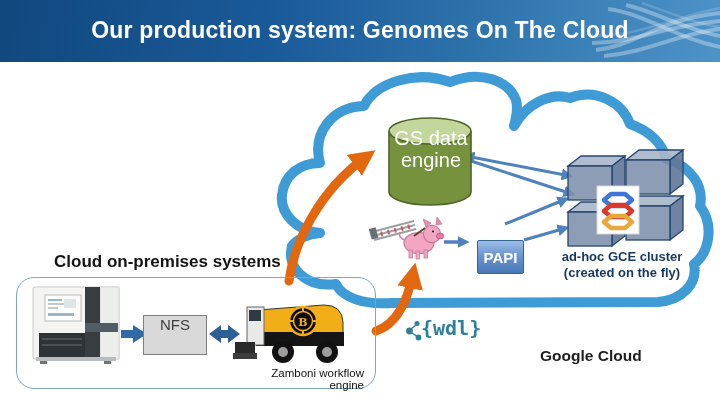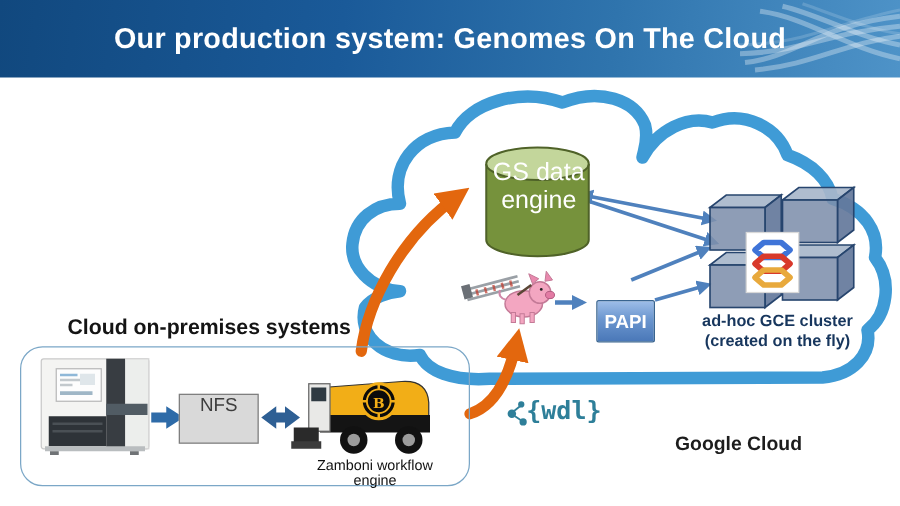--- a/index.html
+++ b/index.html
@@ -41,21 +41,21 @@
   .onprem-box {
     position:absolute; left:16px; top:277px; width:358px; height:110px;
     border:1.6px solid #7ba7c7; border-radius:18px; background:transparent;
   }
   .nfs-box {
     position:absolute; left:143px; top:315px; width:62px; height:38px;
     background:#d9d9d9; border:1.5px solid #7f7f7f;
     display:flex; align-items:flex-start; justify-content:center;
     color:#3d3d3d; font-size:15px;
   }
-  .zamboni-caption { left:236px; top:367px; width:128px; text-align:center; color:#111; font-size:11.5px; }
+  .zamboni-caption { left:236px; top:367px; width:128px; text-align:right; color:#111; font-size:11.5px; }
   .wdl-text { left:421px; top:316px; color:#2e7f99; font-size:20px; font-weight:bold;
               font-family:"DejaVu Sans Mono", monospace; }
   .google-cloud { left:540px; top:331px; width:120px; color:#1d1d1d; font-size:15.5px; font-weight:600;margin-top:16px; }
 </style>
 </head>
 <body>
 
 <div class="slide">
 
   <div class="header">

